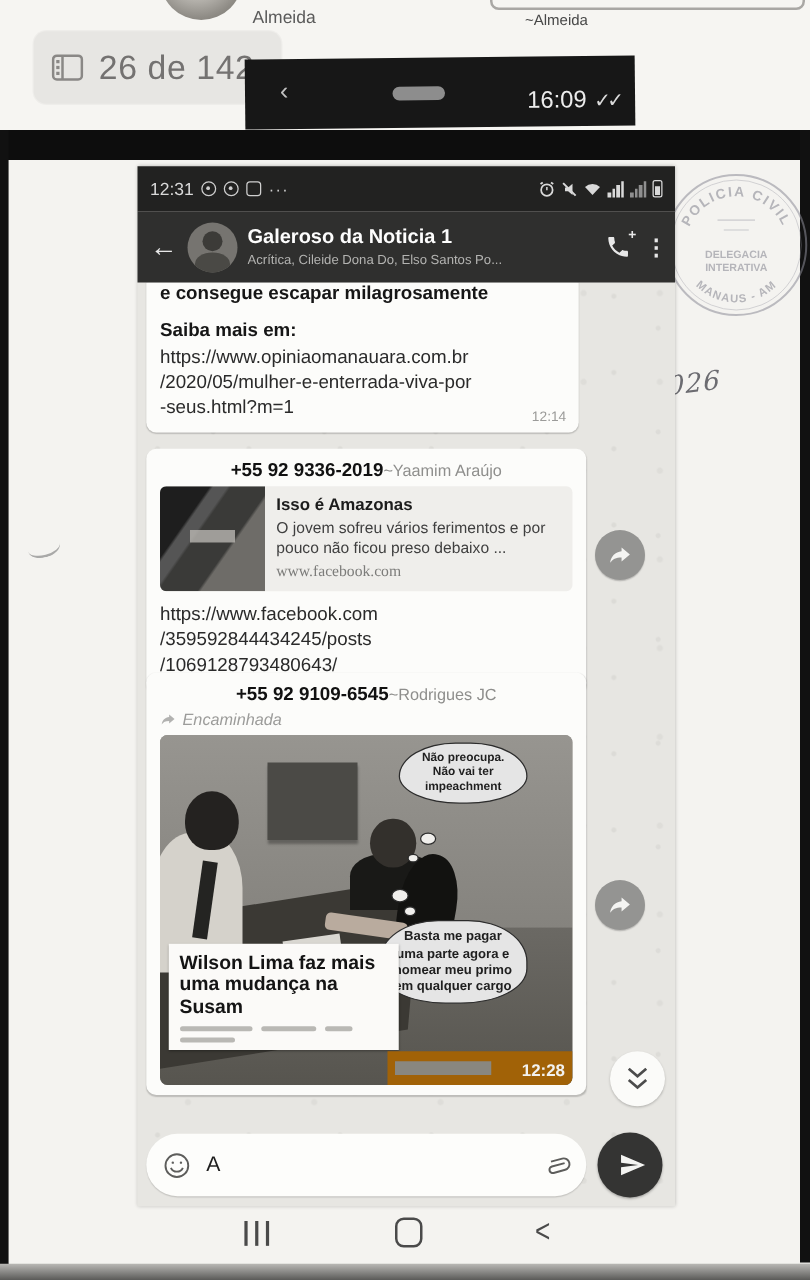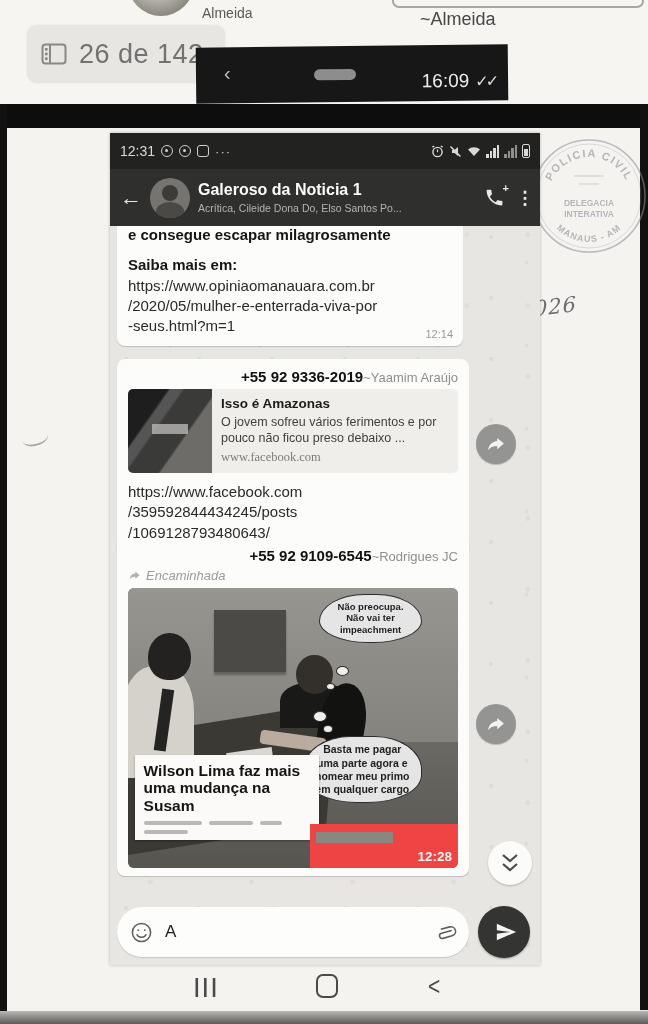--- a/index.html
+++ b/index.html
@@ -4,21 +4,21 @@
 <style>
   * { margin:0; padding:0; box-sizing:border-box; }
   html,body { width:648px; height:1024px; }
   body { font-family:"Liberation Sans", sans-serif; background:#e9e8e5; position:relative; overflow:hidden; }
 
   
   .top-strip { position:absolute; left:0; top:0; width:648px; height:104px; background:#f6f5f2; overflow:hidden; }
   .prev-avatar { position:absolute; left:128px; top:-50px; width:66px; height:66px; border-radius:50%;
     background:radial-gradient(circle at 45% 40%, #c9c6c0 0 30%, #8f8c86 70%, #6f6c66); }
   .prev-name { position:absolute; left:202px; top:5px; font-size:14px; color:#5a5a5a; }
-  .prev-tag { position:absolute; left:420px; top:9px; font-size:18px; color:#474747; }
+  .prev-tag { position:absolute; left:420px; top:9px; font-size:12px; color:#474747; }
   .prev-outline { position:absolute; left:392px; top:-18px; width:252px; height:26px; border:2px solid #a9a7a4; border-radius:7px; background:transparent; }
   .page-pill { position:absolute; left:27px; top:25px; width:198px; height:58px; background:#e7e6e3; border-radius:10px;
     display:flex; align-items:center; gap:12px; padding:0 14px; box-shadow:0 0 0 1px rgba(0,0,0,0.03); }
   .page-pill-label { font-size:27px; color:#747271; letter-spacing:0.5px; }
   .darkbar { position:absolute; left:196px; top:46px; width:312px; height:56px; background:#171717; transform:rotate(-0.6deg); }
   .darkbar-back { position:absolute; left:28px; top:14px; color:#c2c2c2; font-size:20px; line-height:24px; }
   .darkbar-grip { position:absolute; left:118px; top:23px; width:42px; height:11px; border-radius:6px; background:#8d8d8d; }
   .darkbar-time { position:absolute; right:12px; bottom:9px; color:#ececec; font-size:19px; }
   .darkbar-time .ticks { font-size:16px; letter-spacing:-3px; color:#dcdcdc; margin-left:6px; }
 
@@ -78,21 +78,21 @@
     background-size:73px 61px, 89px 83px, 101px 97px, 61px 71px; overflow:hidden; }
 
   .bubble { position:absolute; background:#fcfcfa; border-radius:8px; box-shadow:0 1px 1px rgba(0,0,0,.18); padding:9px 11px; }
   .b1 { left:7px; top:-10px; width:346px; z-index:1; padding-bottom:10px; }
   .msg-bold { font-size:15px; font-weight:bold; color:#161616; line-height:1.35; }
   .msg-link { font-size:15px; color:#2a2a2a; line-height:1.35; white-space:pre-line; word-break:break-all; }
   .gap8 { height:10px; }
   .msg-time { position:absolute; right:10px; bottom:6px; font-size:11px; color:#9b9b99; }
 
   .b2 { left:7px; top:133px; width:352px; padding-bottom:12px; }
-  .sender-row { display:flex; justify-content:flex-end; align-items:baseline; margin-bottom:4px; }
+  .sender-row { display:flex; justify-content:center; align-items:baseline; margin-bottom:4px; }
   .sender { font-size:15px; font-weight:bold; color:#111; }
   .sender-tag { font-size:13px; color:#8e8e8c; }
   .preview { display:flex; background:#efeeeb; border-radius:5px; overflow:hidden; margin-top:4px; }
   .preview-thumb { flex:0 0 84px; height:84px; background:linear-gradient(125deg, #1e1e1e 0 28%, #555 30% 38%, #3a3a38 40% 62%, #6e6c68 64% 100%); position:relative; }
   .preview-thumb::after { content:""; position:absolute; left:28%; top:42%; width:44%; height:12%; background:#b9b7b2; opacity:.8; }
   .preview-texts { padding:7px 9px; min-width:0; }
   .preview-title { font-size:13.5px; font-weight:bold; color:#1c1c1c; }
   .preview-desc { font-size:12.5px; color:#3f3f3f; line-height:1.3; margin-top:3px; }
   .preview-site { font-size:12.5px; color:#7c7c7a; margin-top:3px;font-family:Liberation Serif, serif; }
   .b2 .msg-link { margin-top:9px; }
@@ -136,21 +136,21 @@
   .td4 { left:59%; top:49%; width:10px; height:8px; }
 
   .newscard { position:absolute; left:2%; bottom:10%; width:56%; background:#fbfaf8; padding:7px 9px 6px; box-shadow:0 1px 2px rgba(0,0,0,.35); }
   .headline { font-size:15.5px; font-weight:bold; color:#141414; line-height:1.12; }
   .metarow { display:flex; gap:7px; margin-top:7px; align-items:center; }
   .metarow i { display:block; height:4px; background:#b9b8b4; border-radius:2px; }
   .m1b { width:58px; } .m2b { width:44px; } .m3b { width:22px; }
   .metarow2 { margin-top:5px; }
   .caption-strip { position:absolute; left:0; bottom:0; width:55%; height:27px; background:#f0efec; display:flex; align-items:center; }
   .caption { font-size:8.6px; font-weight:bold; color:#2a2a2a; padding:0 7px; white-space:nowrap; overflow:hidden; }
-  .progress-strip { position:absolute; right:0; bottom:0; width:45%; height:44px; background:#ef4444; }
+  .progress-strip { position:absolute; right:0; bottom:0; width:45%; height:27px; background:#a16207; }
   .progress-fill { position:absolute; left:6px; top:8px; width:52%; height:11px; background:#89877f; }
   .meme-time { position:absolute; right:6px; bottom:4px; color:#f2f2f0; font-size:13.5px; font-weight:bold; }
 
   .scrolldown { position:absolute; left:378px; top:615px; width:44px; height:44px; border-radius:50%; background:#fbfbf9;
     box-shadow:0 1px 2px rgba(0,0,0,.22); display:flex; flex-direction:column; align-items:center; justify-content:center; gap:-2px; }
   .scrolldown svg { width:18px; height:9px; stroke:#4c4c4c; stroke-width:2.2; fill:none; display:block; }
 
   .composer { position:absolute; left:0; top:678px; width:430px; height:61px; }
   .input-pill { position:absolute; left:7px; top:3px; width:352px; height:50px; background:#fdfdfb; border-radius:26px;
     display:flex; align-items:center; padding:0 13px; box-shadow:0 1px 1px rgba(0,0,0,.15); }

